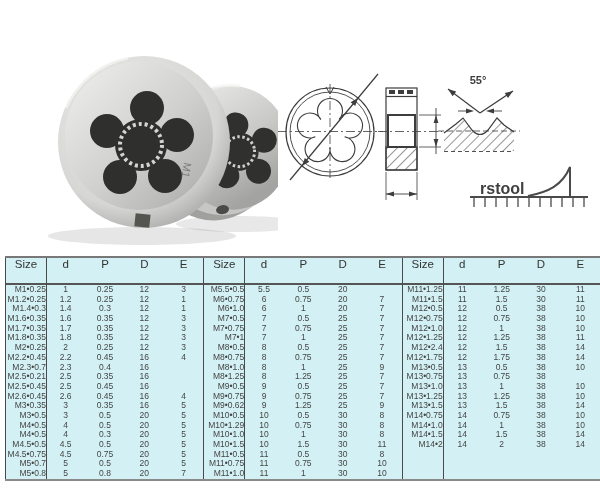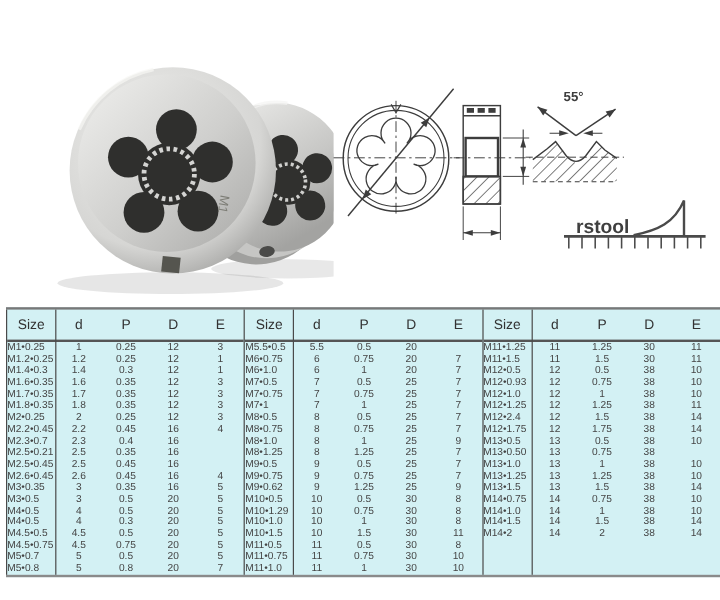--- a/index.html
+++ b/index.html
@@ -8,25 +8,25 @@
   
   .top{position:absolute;left:0;top:0;width:600px;height:256px;background:#fff;}
   .photo-svg{position:absolute;left:8px;top:12px;}
   .draw-svg{position:absolute;left:275px;top:40px;}
   
   .tablewrap{position:absolute;left:5px;top:256px;width:595px;height:221px;
              background:#d3f1f4;border-top:2px solid #787878;border-bottom:2px solid #8a8a8a;
              display:flex;}
   .group{position:relative;flex:1;border-left:1px solid #4a4a4a;display:flex;flex-direction:column;}
   .size-sep{position:absolute;left:40px;top:0;bottom:0;width:1px;background:#4a4a4a;}
-  .thead{display:flex;height:25px;align-items:center;border-bottom:2px solid #555;
+  .thead{display:flex;height:25px;border-bottom:2px solid #555;
          font-size:11.5px;color:#333;}
   .rows{flex:1;overflow:hidden;}
   .trow{display:flex;height:9.7px;line-height:9.8px;font-size:8.5px;color:#454545;}
-  .c0{width:40px;text-align:left;}
+  .c0{width:40px;text-align:right;}
   .cv{flex:1;text-align:center;}
   .thead .c0,.thead .cv{text-align:center;}
 </style>
 </head>
 <body>
 
 <div class="page">
 
   <div class="top">
 
@@ -515,21 +515,21 @@
             <span class="cv">11</span>
           </div>
           <div class="trow">
             <span class="c0">M12•0.5</span>
             <span class="cv">12</span>
             <span class="cv">0.5</span>
             <span class="cv">38</span>
             <span class="cv">10</span>
           </div>
           <div class="trow">
-            <span class="c0">M12•0.93</span>
+            <span class="c0">M12•0.75</span>
             <span class="cv">12</span>
             <span class="cv">0.75</span>
             <span class="cv">38</span>
             <span class="cv">10</span>
           </div>
           <div class="trow">
             <span class="c0">M12•1.0</span>
             <span class="cv">12</span>
             <span class="cv">1</span>
             <span class="cv">38</span>
@@ -557,21 +557,21 @@
             <span class="cv">14</span>
           </div>
           <div class="trow">
             <span class="c0">M13•0.5</span>
             <span class="cv">13</span>
             <span class="cv">0.5</span>
             <span class="cv">38</span>
             <span class="cv">10</span>
           </div>
           <div class="trow">
-            <span class="c0">M13•0.50</span>
+            <span class="c0">M13•0.75</span>
             <span class="cv">13</span>
             <span class="cv">0.75</span>
             <span class="cv">38</span>
             <span class="cv"></span>
           </div>
           <div class="trow">
             <span class="c0">M13•1.0</span>
             <span class="cv">13</span>
             <span class="cv">1</span>
             <span class="cv">38</span>

